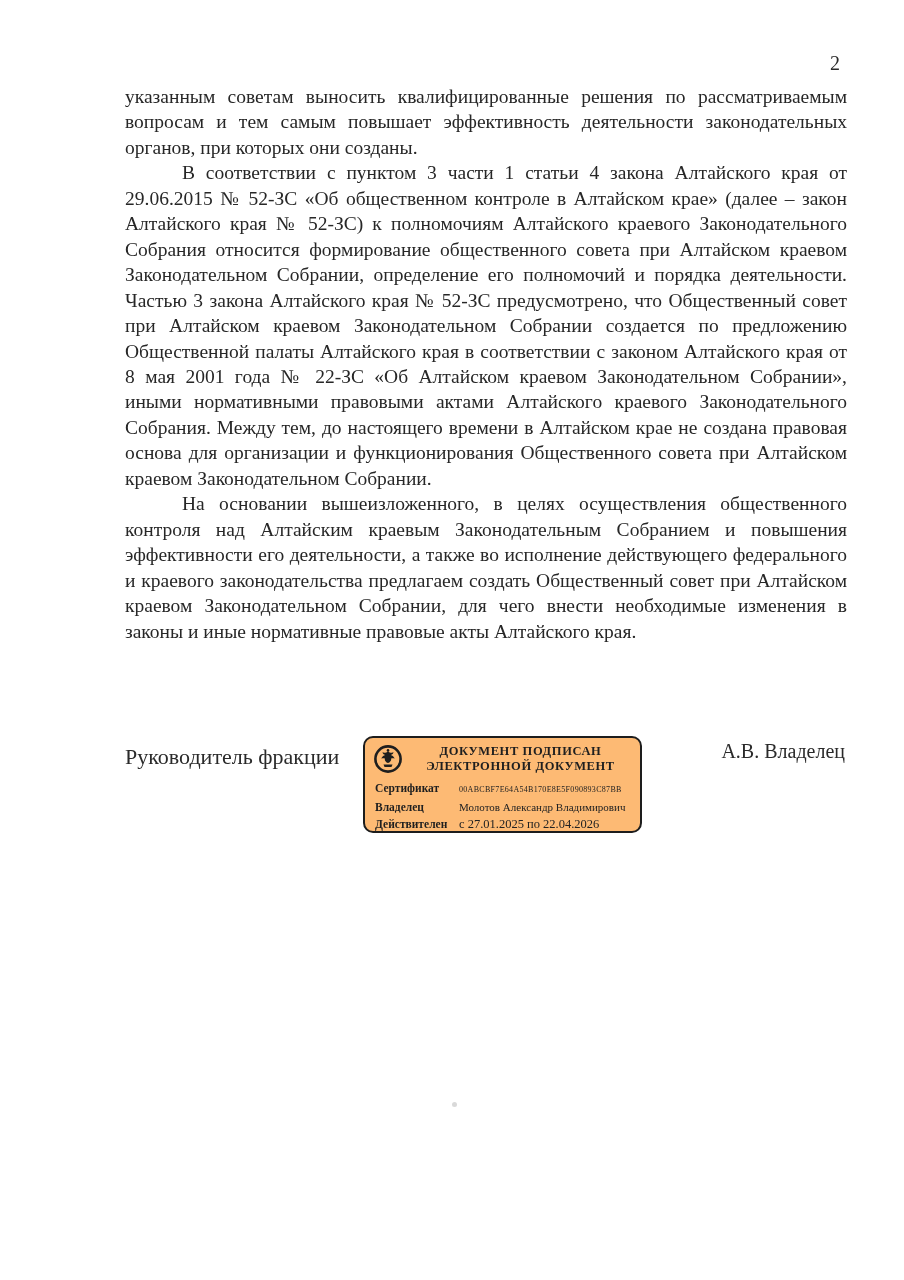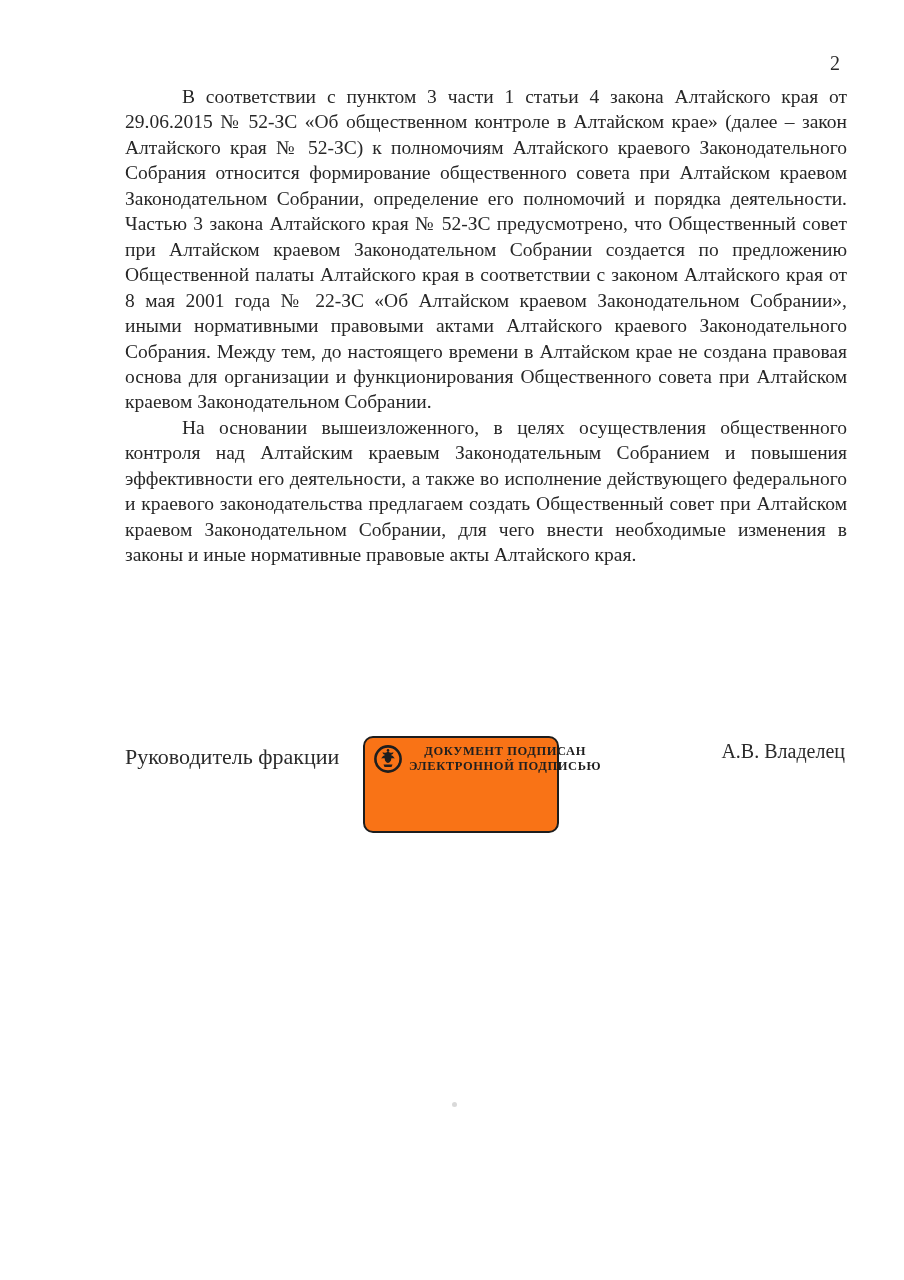--- a/index.html
+++ b/index.html
@@ -50,25 +50,25 @@
     font-size: 20px;
     color: #2a2a2a;
     white-space: nowrap;
   }
 
   
   .stamp {
     position: absolute;
     top: 736px;
     left: 363px;
-    width: 196px;
+    width: 279px;
     height: 97px;
     border: 2.5px solid #1d1d1d;
     border-radius: 10px;
-    background: #f97316;
+    background: #fdba74;
     padding: 5px 8px 6px 8px;
   }
   .stamp-head {
     display: flex;
     align-items: center;
     gap: 6px;
   }
   .emblem {
     flex: 0 0 auto;
     width: 30px;
@@ -122,39 +122,54 @@
   }
 </style>
 </head>
 <body>
 
 <div class="page">
 
   <div class="page-number">2</div>
 
   <div class="body-text">
+    <p class="no-indent">указанным советам выносить квалифицированные решения по рассматриваемым вопросам и тем самым повышает эффективность деятельности законодательных органов, при которых они созданы.</p>
     <p>В соответствии с пунктом 3 части 1 статьи 4 закона Алтайского края от 29.06.2015 № 52-ЗС «Об общественном контроле в Алтайском крае» (далее – закон Алтайского края № 52-ЗС) к полномочиям Алтайского краевого Законодательного Собрания относится формирование общественного совета при Алтайском краевом Законодательном Собрании, определение его полномочий и порядка деятельности. Частью 3 закона Алтайского края № 52-ЗС предусмотрено, что Общественный совет при Алтайском краевом Законодательном Собрании создается по предложению Общественной палаты Алтайского края в соответствии с законом Алтайского края от 8 мая 2001 года № 22-ЗС «Об Алтайском краевом Законодательном Собрании», иными нормативными правовыми актами Алтайского краевого Законодательного Собрания. Между тем, до настоящего времени в Алтайском крае не создана правовая основа для организации и функционирования Общественного совета при Алтайском краевом Законодательном Собрании.</p>
     <p>На основании вышеизложенного, в целях осуществления общественного контроля над Алтайским краевым Законодательным Собранием и повышения эффективности его деятельности, а также во исполнение действующего федерального и краевого законодательства предлагаем создать Общественный совет при Алтайском краевом Законодательном Собрании, для чего внести необходимые изменения в законы и иные нормативные правовые акты Алтайского края.</p>
   </div>
 
   <div class="sig-title">Руководитель фракции</div>
 
   <div class="stamp">
     <div class="stamp-head">
       <span class="emblem">
         <svg width="30" height="32" viewBox="0 0 30 32" aria-hidden="true">
           <circle cx="15" cy="16" r="12.6" fill="none" stroke="#1e1e1e" stroke-width="2.6"></circle>
           <path d="M15 8.2c-1.6 1.7-4.2 1.9-5.6 1.1.7 2.3 2.7 2.7 2.7 2.7s-2.9 1-3.8 3.6c1.9-.9 3.7-.2 3.7-.2s-1.2 2.8 3 4.6c4.2-1.8 3-4.6 3-4.6s1.8-.7 3.7.2c-.9-2.6-3.8-3.6-3.8-3.6s2-.4 2.7-2.7c-1.4.8-4 .6-5.6-1.1z" fill="#1e1e1e"></path>
           <circle cx="15" cy="7.4" r="1.3" fill="#1e1e1e"></circle>
           <path d="M10.5 21.5h9l-1 2.6h-7z" fill="#1e1e1e"></path>
         </svg>
       </span>
       <div class="stamp-title">
         <div>ДОКУМЕНТ ПОДПИСАН</div>
-        <div>ЭЛЕКТРОННОЙ ПОДПИСЬЮ</div>
+        <div>ЭЛЕКТРОННОЙ ДОКУМЕНТ</div>
+      </div>
+    </div>
+    <div class="stamp-fields">
+      <div class="stamp-row">
+        <span class="stamp-label">Сертификат</span>
+        <span class="stamp-value value-cert">00ABCBF7E64A54B170E8E5F090893C87BB</span>
+      </div>
+      <div class="stamp-row">
+        <span class="stamp-label">Владелец</span>
+        <span class="stamp-value value-owner">Молотов Александр Владимирович</span>
+      </div>
+      <div class="stamp-row">
+        <span class="stamp-label">Действителен</span>
+        <span class="stamp-value value-period">с 27.01.2025 по 22.04.2026</span>
       </div>
     </div>
   </div>
 
   <div class="sig-name">А.В. Владелец</div>
 
   <div class="speck"></div>
 
 </div>
 

